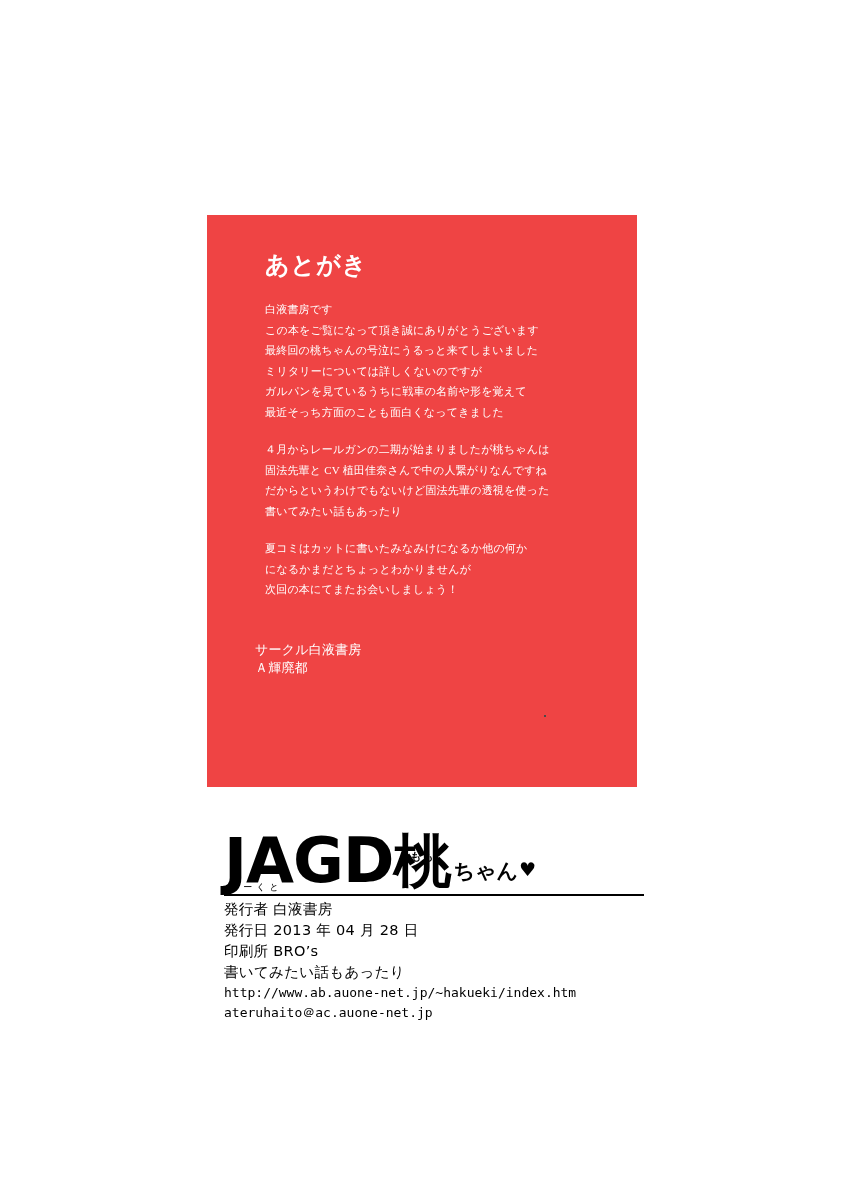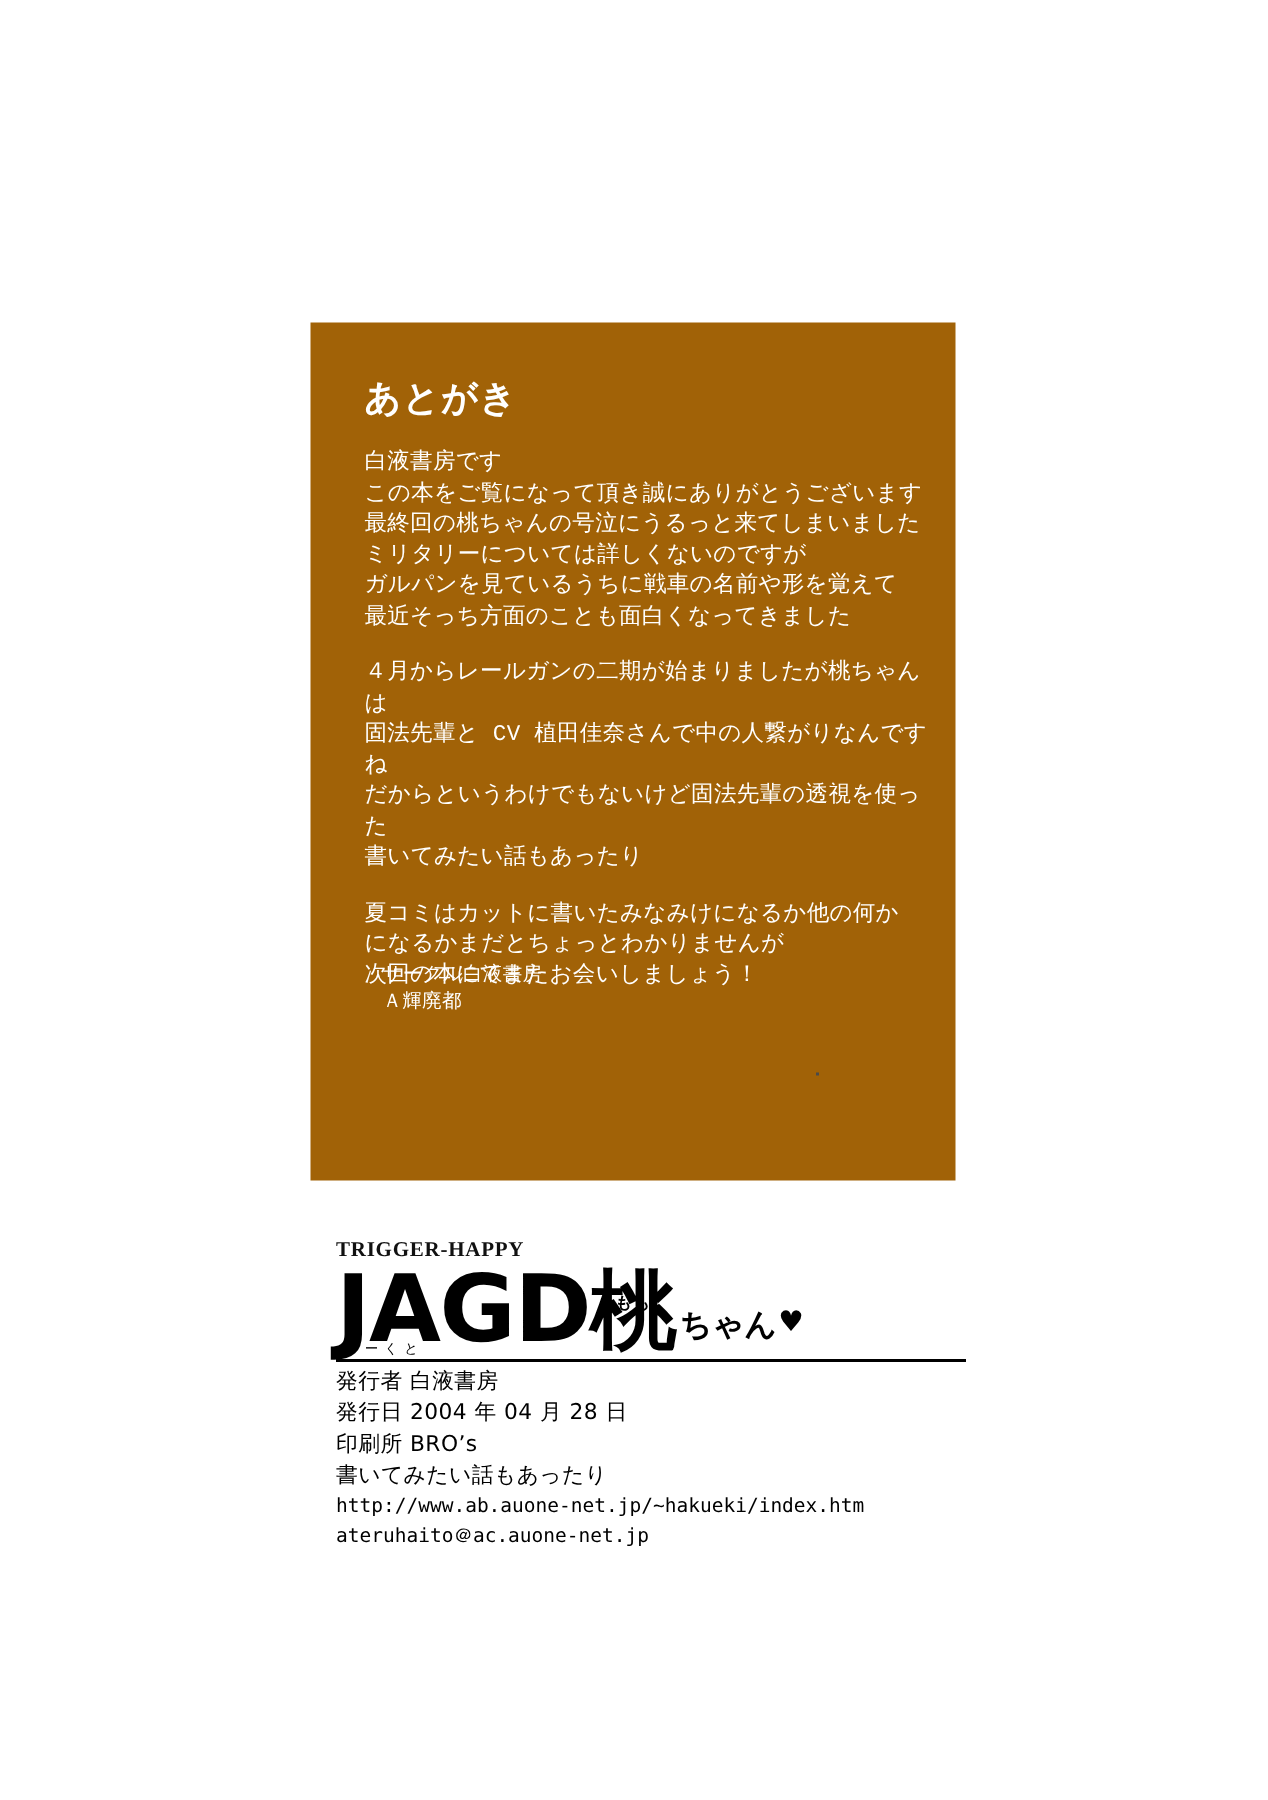--- a/index.html
+++ b/index.html
@@ -15,39 +15,39 @@
     overflow: hidden;
   }
 
   
   .afterword-panel {
     position: absolute;
     left: 207px;
     top: 215px;
     width: 430px;
     height: 572px;
-    background: #a16207;
+    background: #ef4444;
     color: #ffffff;
     box-sizing: border-box;
-    padding: 28px 18px;
+    padding: 28px 40px;
   }
   .afterword-title {
     font-family: "DejaVu Sans", sans-serif;
     font-size: 24px;
     font-weight: bold;
     letter-spacing: 1px;
     margin: 6px 0 18px 18px;
     color: #ffffff;
   }
   .afterword-body {
     margin-left: 18px;
   }
   .afterword-para {
-    font-family: Liberation Mono, monospace;
-    font-size: 15px;
+    font-family: Liberation Serif, serif;
+    font-size: 11px;
     line-height: 20.5px;
     color: #ffffff;
     margin: 0 0 17px 0;
     white-space: pre-line;
     letter-spacing: 0.2px;
   }
   .afterword-signature {
     position: absolute;
     left: 48px;
     bottom: 110px;
@@ -184,34 +184,33 @@
 次回の本にてまたお会いしましょう！</p>
   </div>
   <div class="afterword-signature">
     <div class="sig-line">サークル白液書房</div>
     <div class="sig-line">Ａ輝廃都</div>
   </div>
   <div class="tiny-mark"></div>
 </div>
 
 <div class="colophon">
-  <div class="kicker">TRIGGER-HAPPY</div>
 
   <div class="logo-row">
     <span class="logo-main">JAGD</span>
     <span class="logo-kanji">
       <span class="ruby-top">もも</span>
       <span>桃</span>
     </span>
     <span class="logo-chan">ちゃん</span>
     <span class="logo-heart">♥</span>
     <span class="ruby-under">やーくと</span>
   </div>
 
   <hr class="rule">
 
   <div class="credit-line">発行者 白液書房</div>
-  <div class="credit-line">発行日 2004 年 04 月 28 日</div>
+  <div class="credit-line">発行日 2013 年 04 月 28 日</div>
   <div class="credit-line">印刷所 BRO’s</div>
   <div class="credit-line">書いてみたい話もあったり</div>
   <div class="credit-line mono">http://www.ab.auone-net.jp/~hakueki/index.htm</div>
   <div class="credit-line mono">ateruhaito＠ac.auone-net.jp</div>
 </div>
 
 </body></html>

